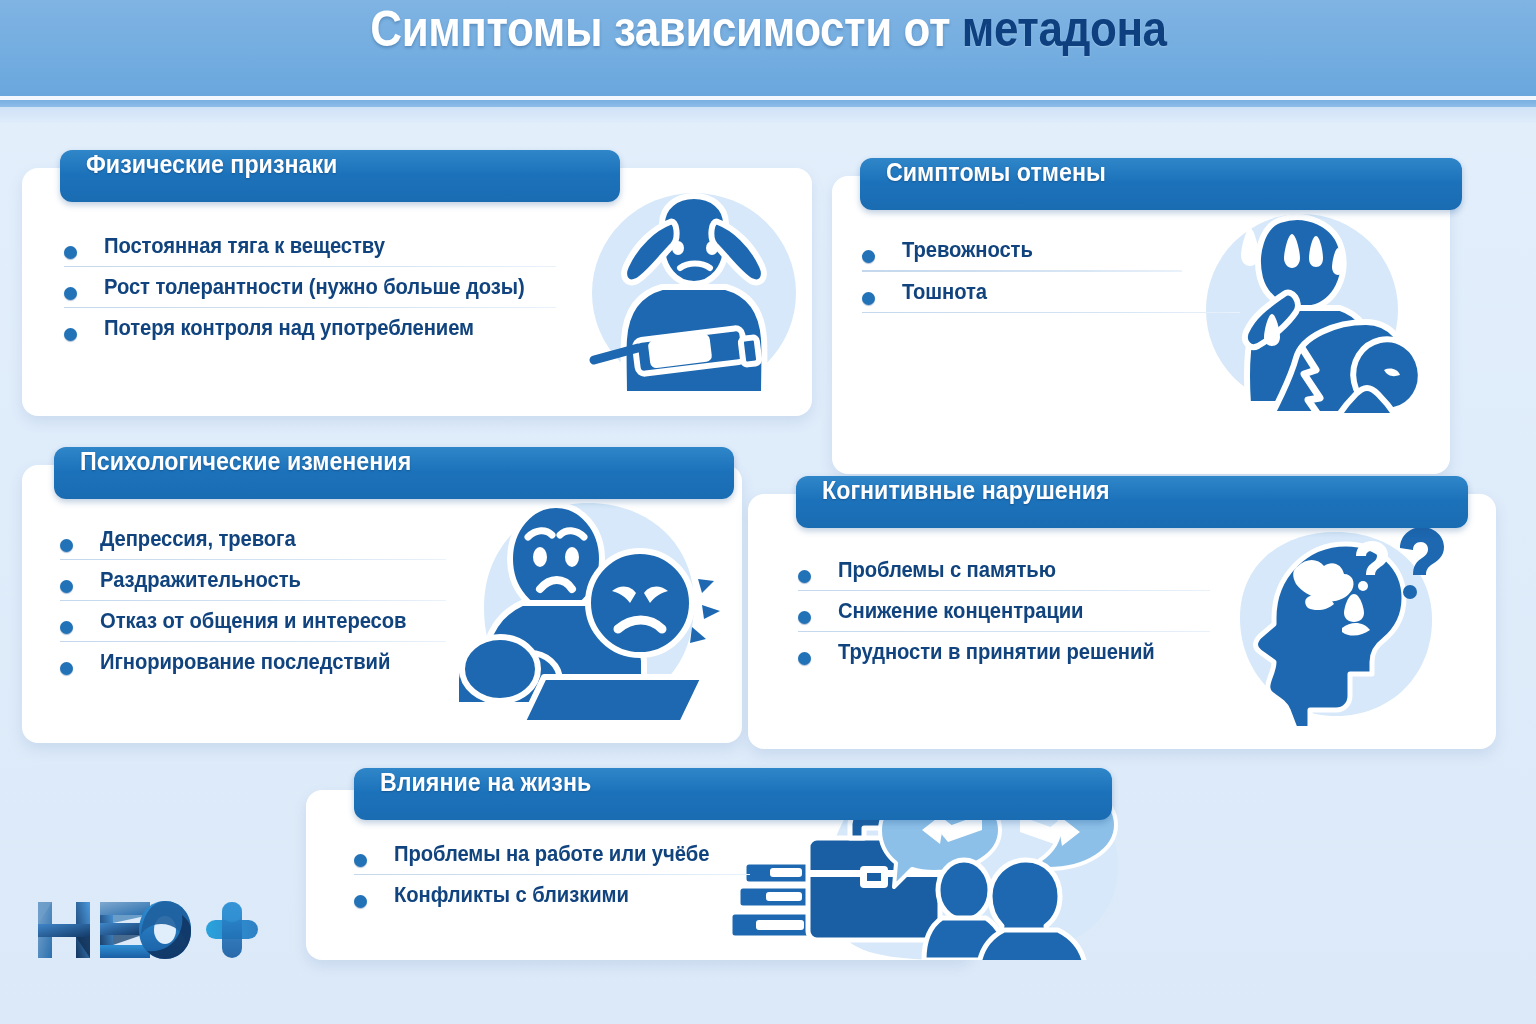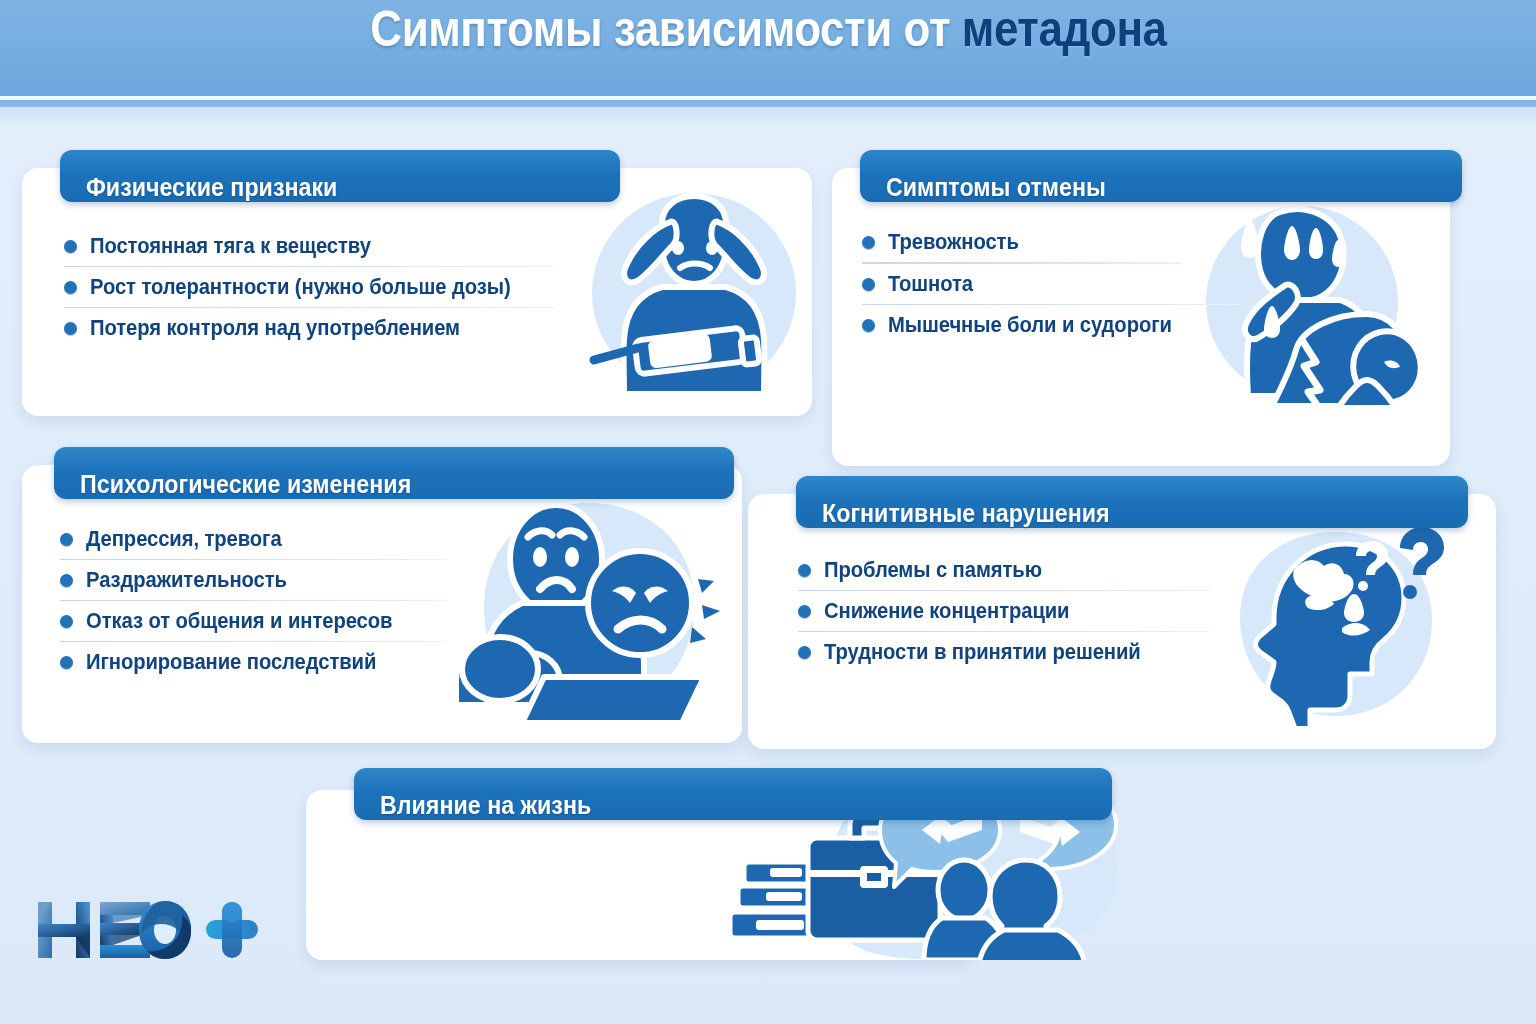--- a/index.html
+++ b/index.html
@@ -30,28 +30,28 @@
     background:linear-gradient(180deg,#cfe2f6 0%,#dfecfa 100%);}
 
   
   .card{position:absolute;background:#ffffff;border-radius:16px;
     box-shadow:0 6px 14px rgba(60,110,170,.13);}
   .card-shadowbar{position:absolute;left:10px;right:10px;bottom:-9px;height:12px;
     background:#cfe0f3;border-radius:0 0 14px 14px;opacity:.75;z-index:-1;}
   .pill{position:absolute;height:52px;border-radius:12px;
     background:linear-gradient(180deg,#2f86c8 0%,#1c72ba 48%,#1a6cb2 100%);
     box-shadow:0 3px 6px rgba(25,80,140,.28);
-    display:flex;align-items:flex-end;padding:0 26px;z-index:3;}
+    display:flex;align-items:flex-start;padding:0 26px;z-index:3;}
   .pill-label{color:#ffffff;font-size:25px;font-weight:700;white-space:nowrap;
     font-family:"Liberation Sans Narrow","Liberation Sans",sans-serif;
     transform:scaleX(0.93);transform-origin:left center;
     text-shadow:0 1px 2px rgba(10,50,100,.45);}
 
   .list{position:absolute;z-index:2;}
-  .li{display:flex;align-items:center;gap:13px;padding:7px 0;}
+  .li{display:flex;align-items:flex-end;gap:27px;padding:7px 0;}
   .dot{width:13px;height:13px;border-radius:50%;flex:0 0 13px;
     background:#2272b8;box-shadow:0 1px 1px rgba(20,70,130,.35);}
   .li-text{color:#11447e;font-size:22px;font-weight:700;white-space:nowrap;
     font-family:"Liberation Sans Narrow","Liberation Sans",sans-serif;
     transform:scaleX(0.92);transform-origin:left center;letter-spacing:-.1px;}
   .divider{height:1px;background:linear-gradient(90deg,#c4d7ec 0%,#d8e6f4 70%,#eaf2fb 100%);}
 
   .art{position:absolute;z-index:1;}
 
   
@@ -108,21 +108,21 @@
         <span class="li-text">Рост толерантности (нужно больше дозы)</span>
       </div>
       <div class="divider"></div>
       <div class="li">
         <span class="dot"></span>
         <span class="li-text">Потеря контроля над употреблением</span>
       </div>
     </div>
   </div>
 
-  <div class="card" style="left:832px;top:168px;width:618px;height:298px;">
+  <div class="card" style="left:832px;top:176px;width:618px;height:298px;">
     <div class="card-shadowbar"></div>
 
     <svg class="art" style="left:352px;top:22px;width:260px;height:262px;" viewBox="0 0 260 262">
       <circle cx="118" cy="112" r="96" fill="#d6e8f9"></circle>
       <g fill="#1d68b0" stroke="#ffffff" stroke-width="6" stroke-linejoin="round">
         <path d="M96 22c26-9 56 4 62 30 6 26-6 52-30 58-24 6-46-8-52-30-6-24 2-52 20-58z"></path>
         <path d="M96 110c-18 6-30 20-32 44-2 22 0 52 0 52h124s2-30 0-52c-2-24-14-38-32-44z"></path>
         <path d="M100 96c-14 10-30 20-38 38-4 10 4 18 12 14 14-8 30-22 38-34 6-10-4-24-12-18z"></path>
       </g>
       <g fill="#ffffff">
@@ -152,24 +152,20 @@
         <span class="dot"></span>
         <span class="li-text">Тревожность</span>
       </div>
       <div class="divider"></div>
       <div class="divider"></div>
       <div class="li">
         <span class="dot"></span>
         <span class="li-text">Тошнота</span>
       </div>
       <div class="divider" style="width:378px;"></div>
-      <div class="li">
-        <span class="dot"></span>
-        <span class="li-text">Мышечные боли и судороги</span>
-      </div>
     </div>
   </div>
 
   <div class="card" style="left:22px;top:465px;width:720px;height:278px;">
     <div class="card-shadowbar"></div>
 
     <svg class="art" style="left:422px;top:22px;width:290px;height:236px;" viewBox="0 0 290 236">
       <path d="M40 120c0-60 44-104 104-104s106 40 106 100-34 104-106 104S40 180 40 120z" fill="#d6e8f9"></path>
       <g fill="#1d68b0" stroke="#ffffff" stroke-width="6" stroke-linejoin="round">
         <ellipse cx="112" cy="72" rx="46" ry="54"></ellipse>
@@ -322,20 +318,31 @@
         <path d="M216 164c-12 8-18 22-18 42h82c0-20-8-34-20-42z"></path>
         <path d="M300 106c20 0 34 16 34 36 0 14-6 24-14 30l6 34h-58l8-34c-8-8-12-18-12-30 0-20 16-36 36-36z"></path>
         <path d="M278 176c-16 8-26 22-26 46h108c0-24-12-38-28-46z"></path>
       </g>
     </svg>
 
     <div class="pill" style="left:48px;top:-22px;width:706px;">
       <span class="pill-label">Влияние на жизнь</span>
     </div>
 
+    <div class="list" style="left:48px;top:44px;width:396px;">
+      <div class="li">
+        <span class="dot"></span>
+        <span class="li-text">Проблемы на работе или учёбе</span>
+      </div>
+      <div class="divider"></div>
+      <div class="li">
+        <span class="dot"></span>
+        <span class="li-text">Конфликты с близкими</span>
+      </div>
+    </div>
   </div>
 
   <svg class="logo" viewBox="0 0 230 80">
     <defs>
       <linearGradient id="g1" x1="0" y1="0" x2="1" y2="1">
         <stop offset="0" stop-color="#7fa8cf"></stop>
           <stop offset="1" stop-color="#2a6fae"></stop>
       </linearGradient>
       <linearGradient id="g2" x1="0" y1="1" x2="1" y2="0">
         <stop offset="0" stop-color="#14355e"></stop>

